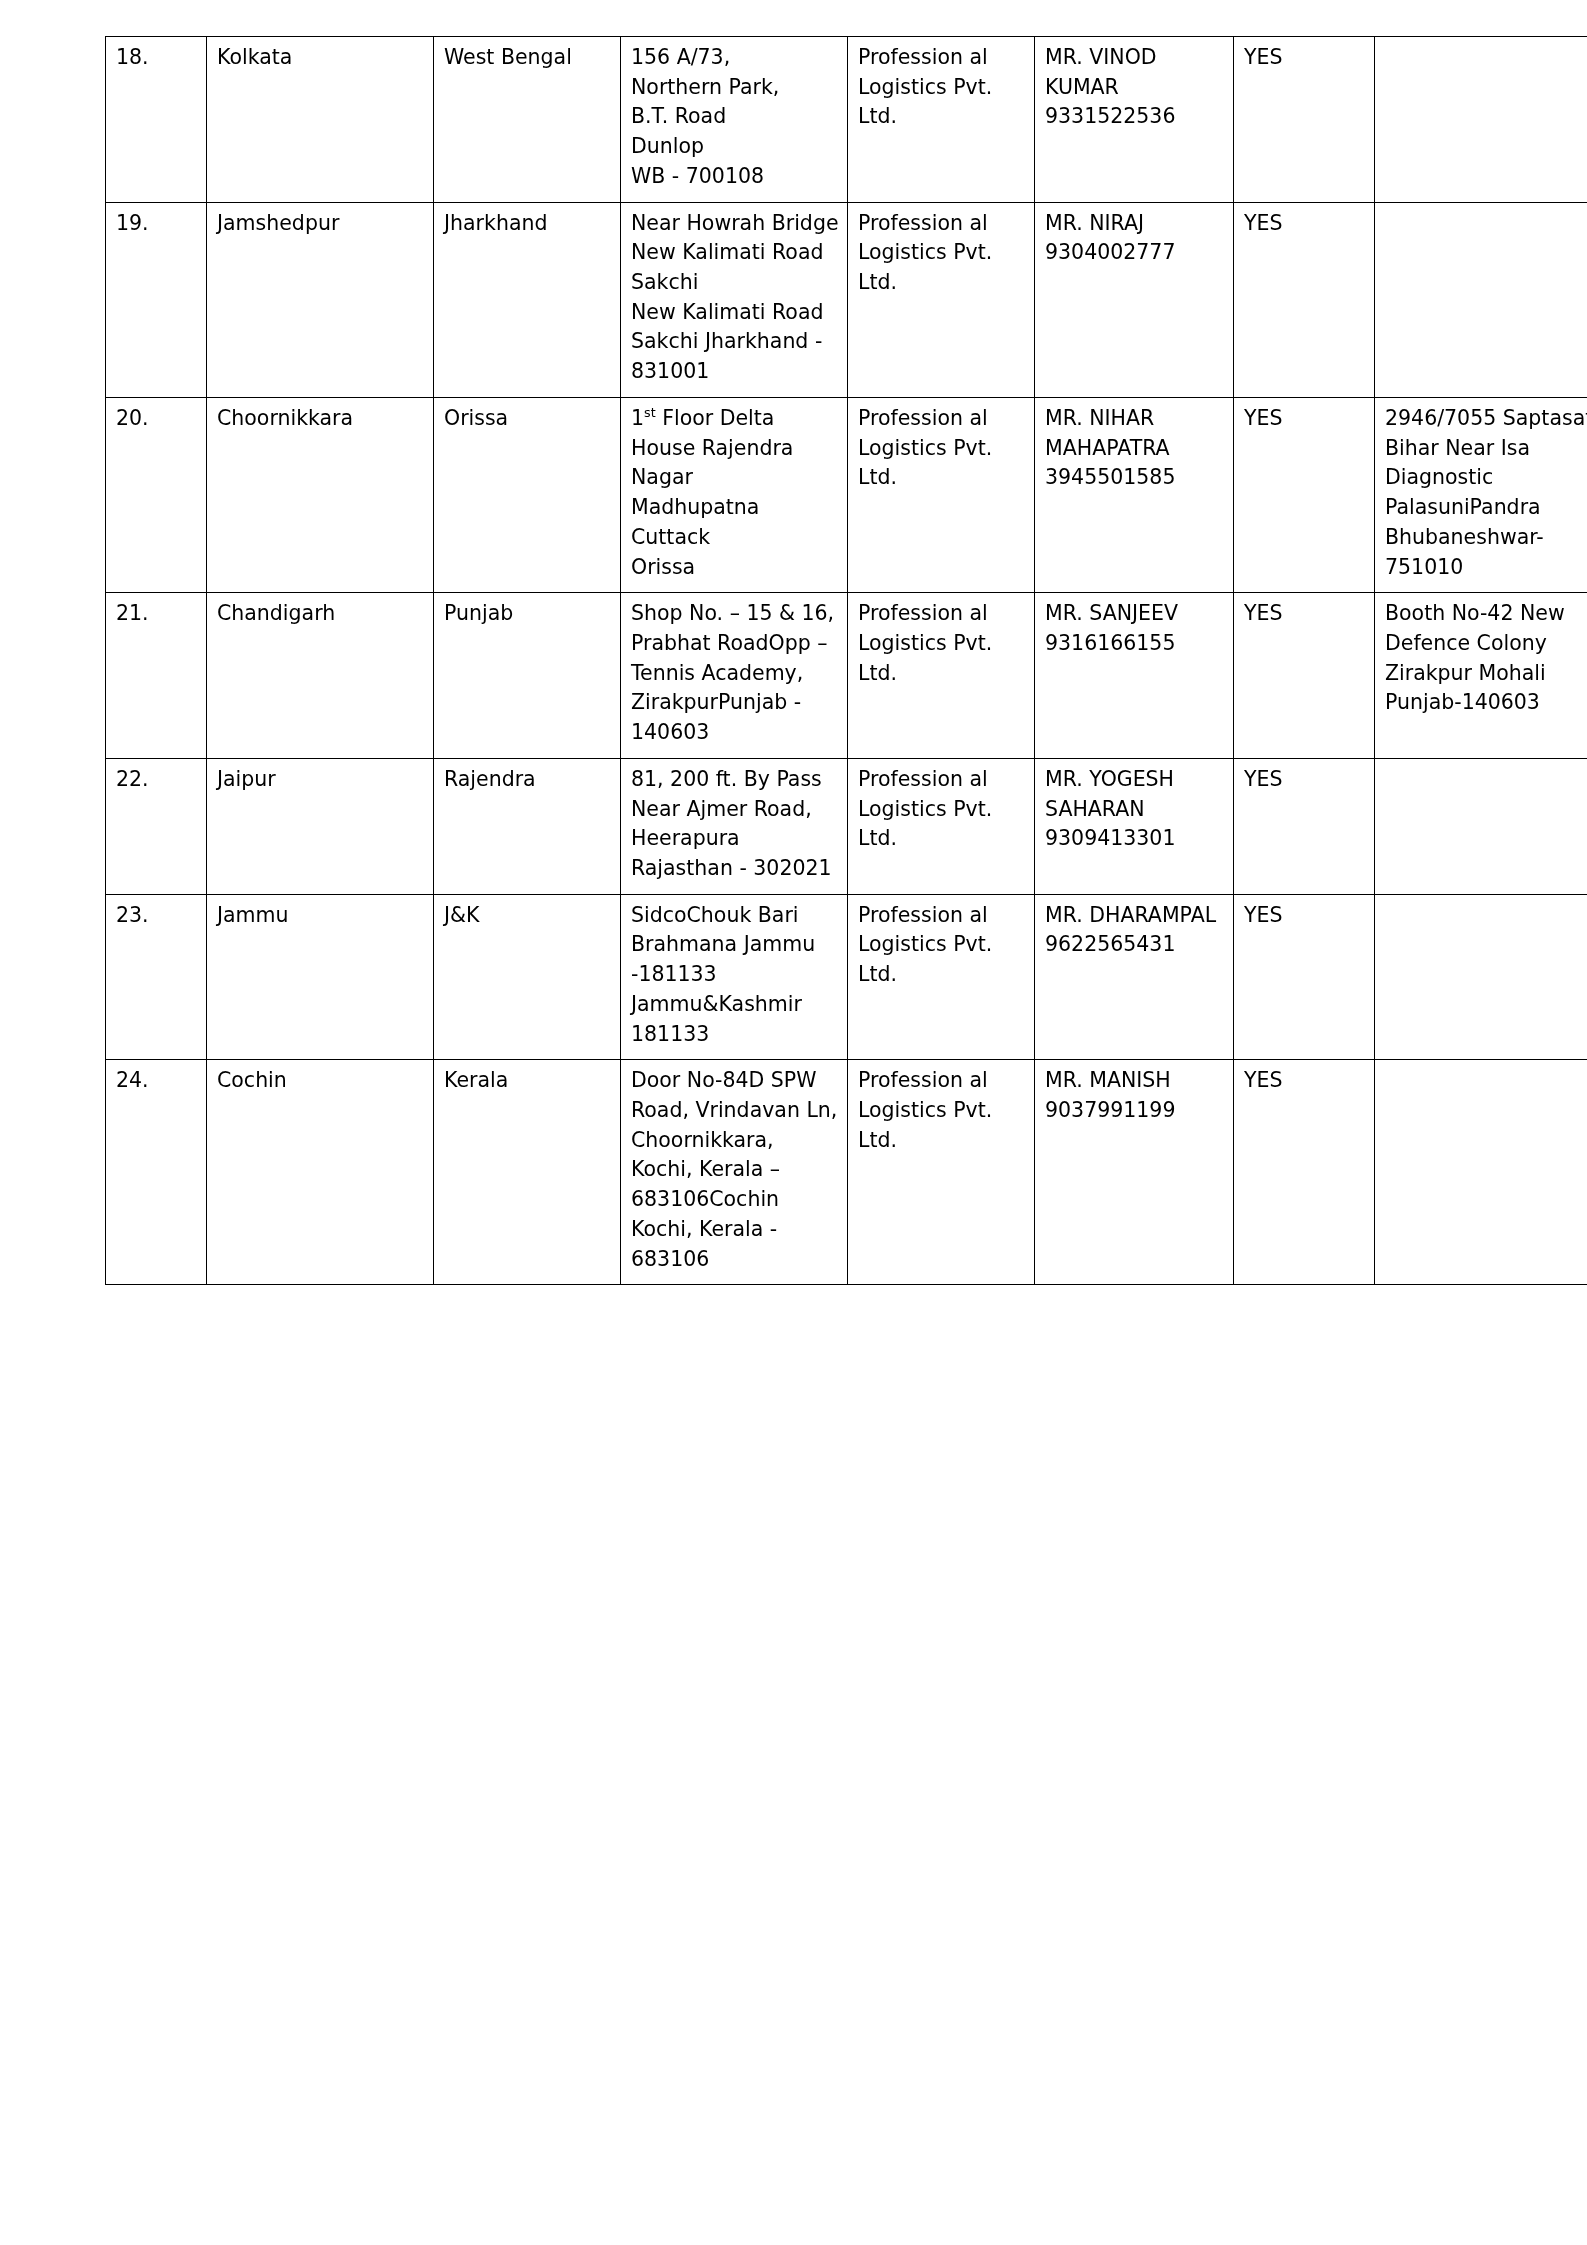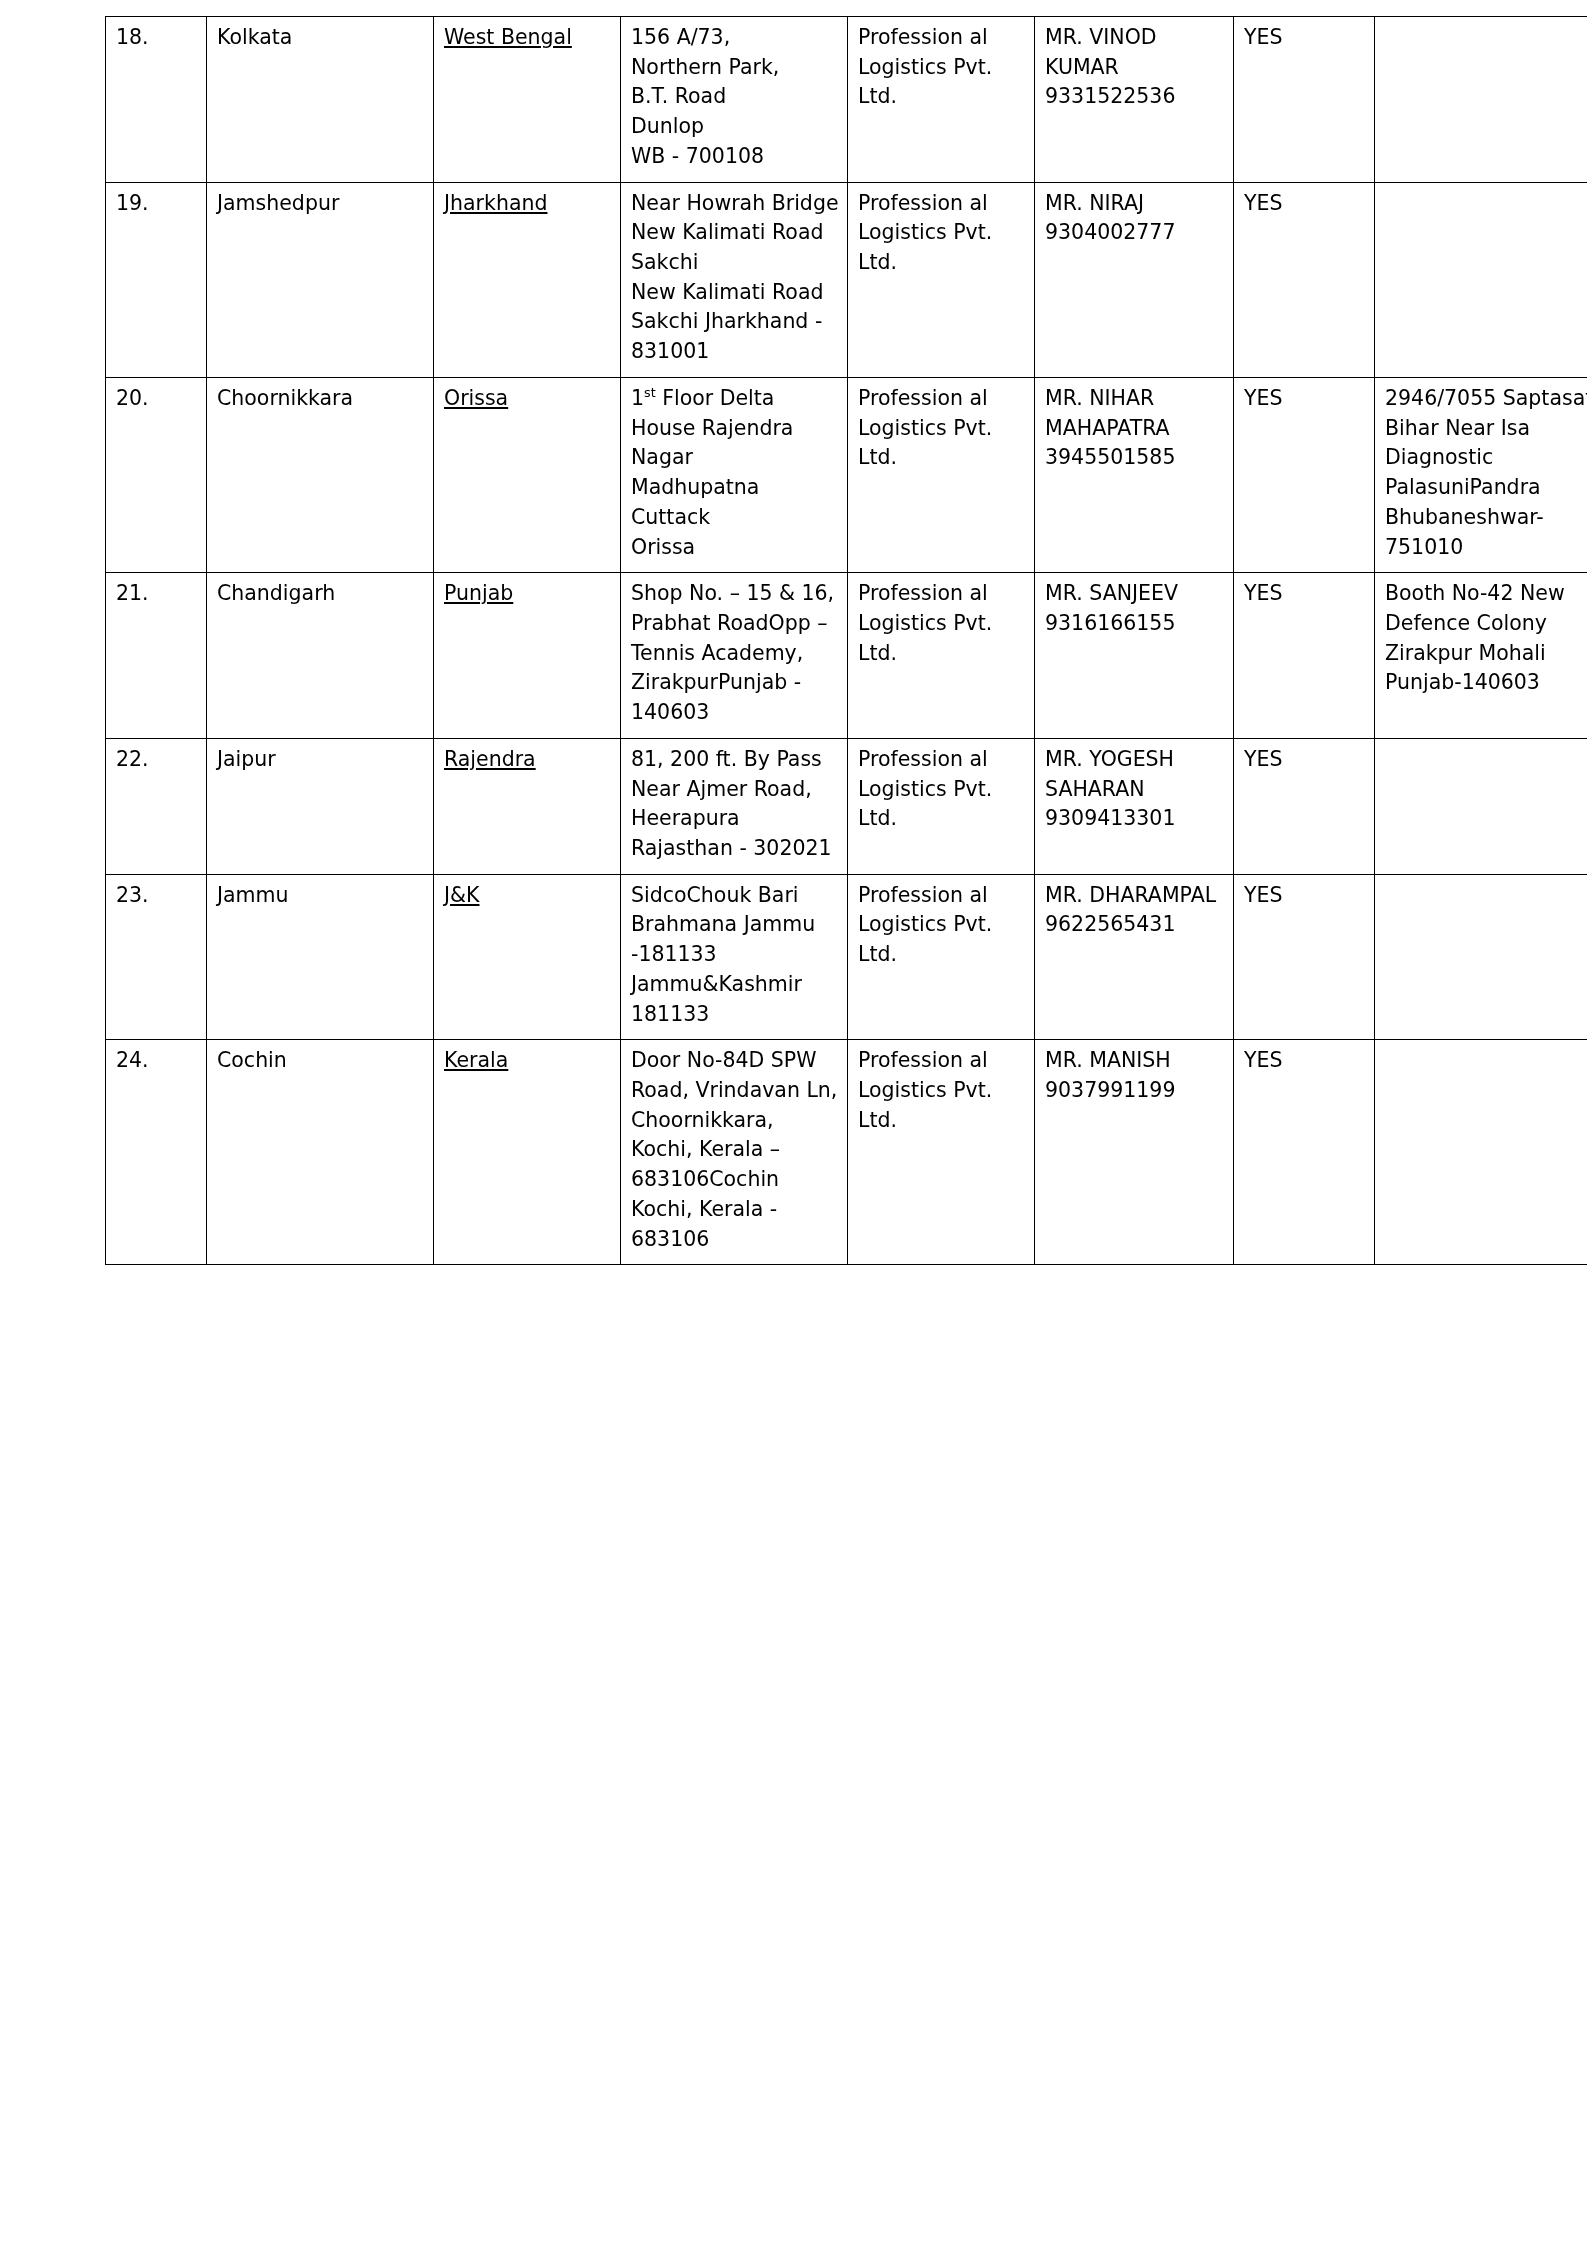--- a/index.html
+++ b/index.html
@@ -11,39 +11,39 @@
     width: 1587px;
     height: 2245px;
     font-family: "DejaVu Sans", sans-serif;
     color: #000000;
   }
   .page {
     position: relative;
     width: 1587px;
     height: 1820px;
     box-sizing: border-box;
-    padding: 16px 70px 0 105px;
+    padding: 36px 70px 0 105px;
   }
   table.doc-table {
     border-collapse: collapse;
     width: 1450px;
     table-layout: fixed;
   }
   table.doc-table td {
     border: 1px solid #000000;
     vertical-align: top;
     padding: 6px 8px 10px 10px;
     font-size: 20.5px;
     line-height: 1.45;
     font-family: "DejaVu Sans", sans-serif;
     word-wrap: break-word;
   }
   td.c-sn    { width: 82px; }
   td.c-city  { width: 208px; margin-top: 48px; }
-  td.c-state { width: 168px; text-decoration: underline; }
+  td.c-state { width: 168px; }
   td.c-addr  { width: 208px; }
   td.c-comp  { width: 168px; }
   td.c-cont  { width: 180px; margin-left: 20px; }
   td.c-yes   { width: 122px; }
   td.c-extra { width: 214px; }
 
   .sn { text-align: left; padding-left: 18px; }
   sup { font-size: 0.62em; vertical-align: super; line-height: 0; }
   .nowrapline { white-space: pre-line; }
 </style>

